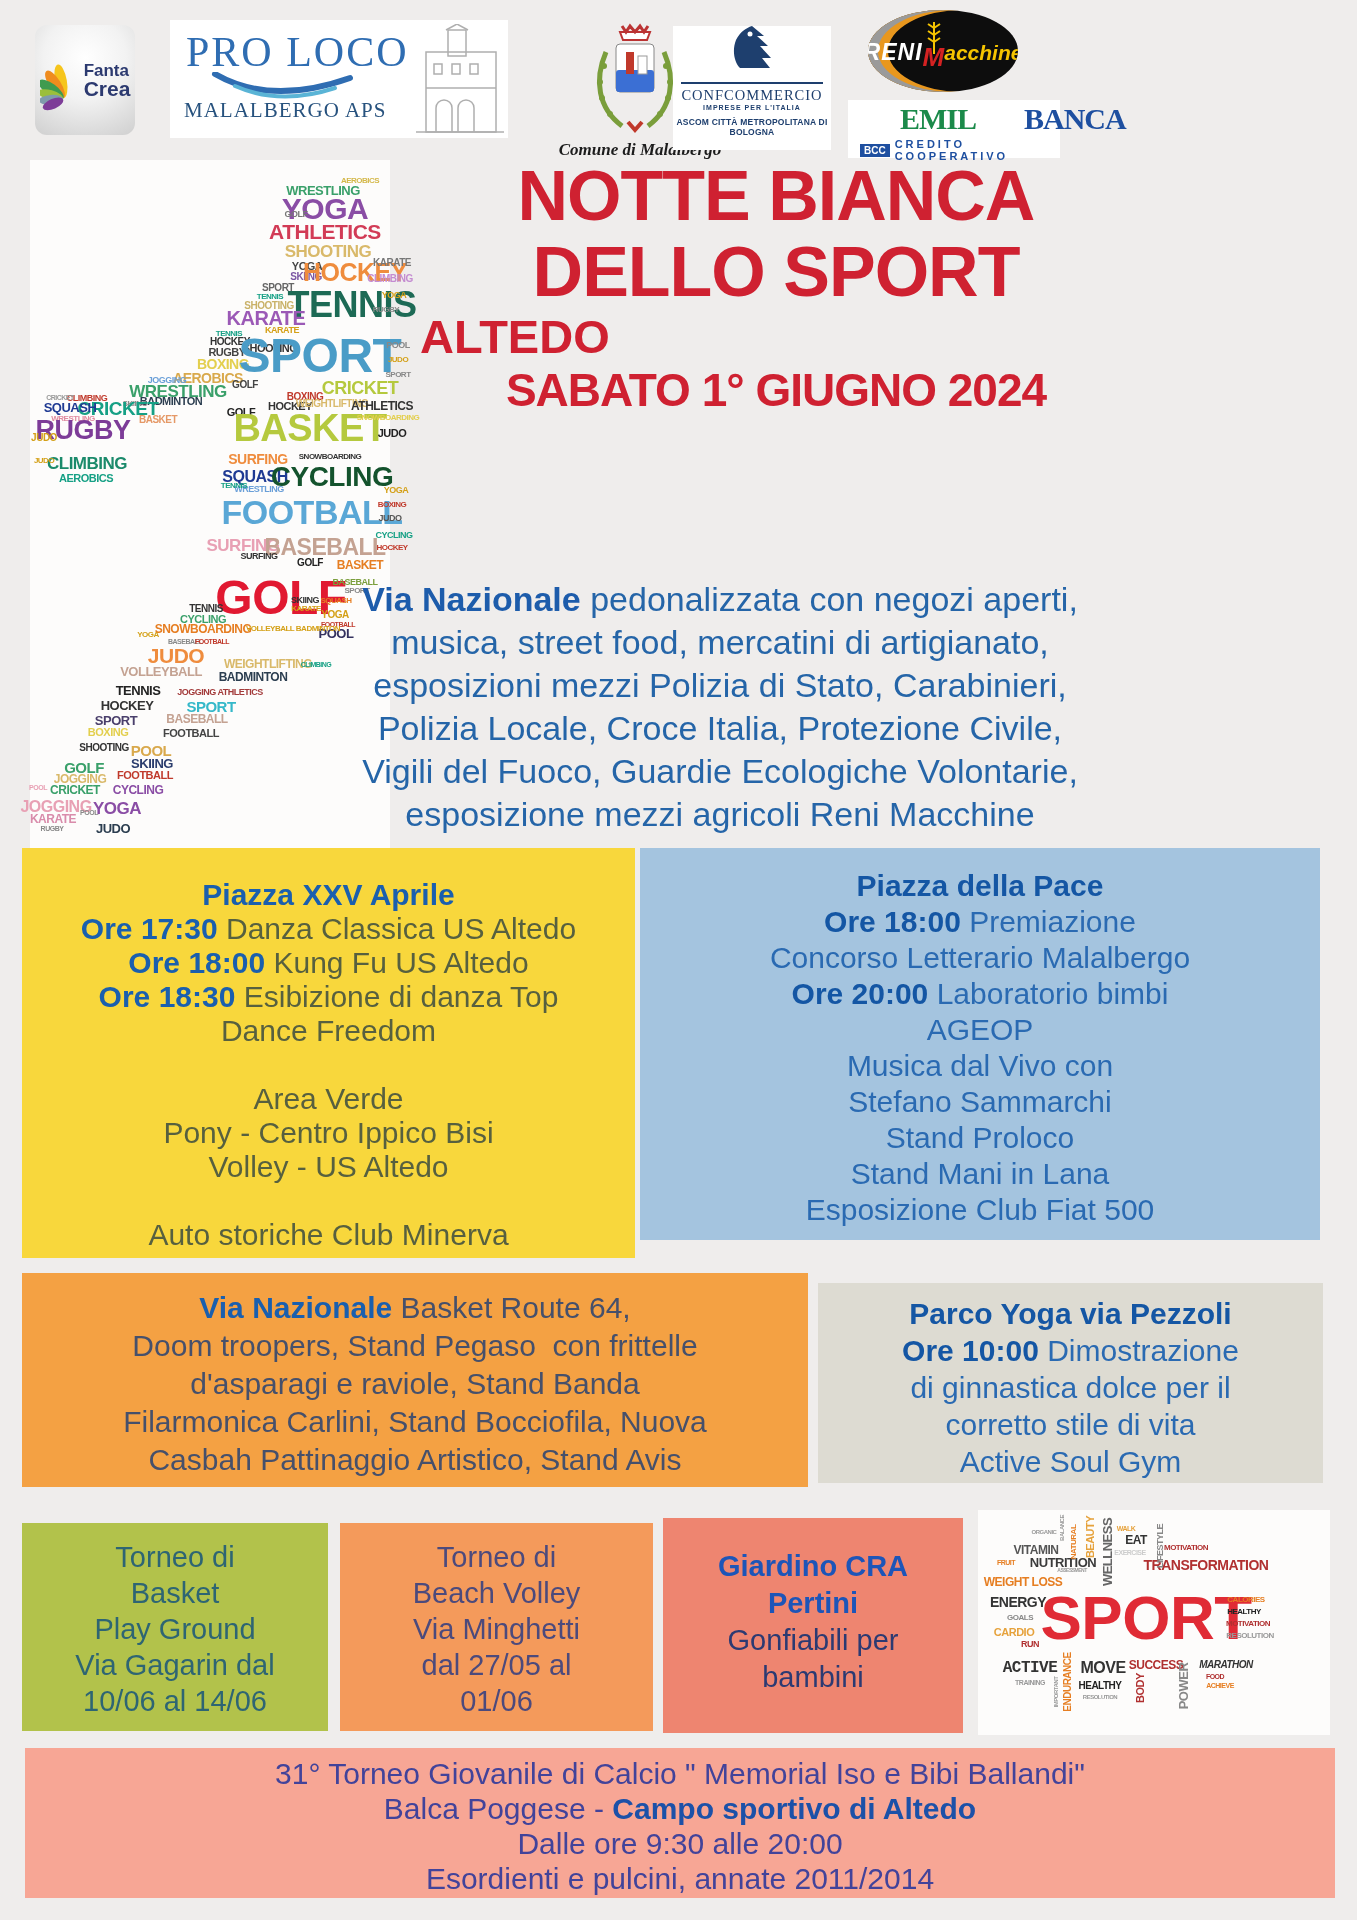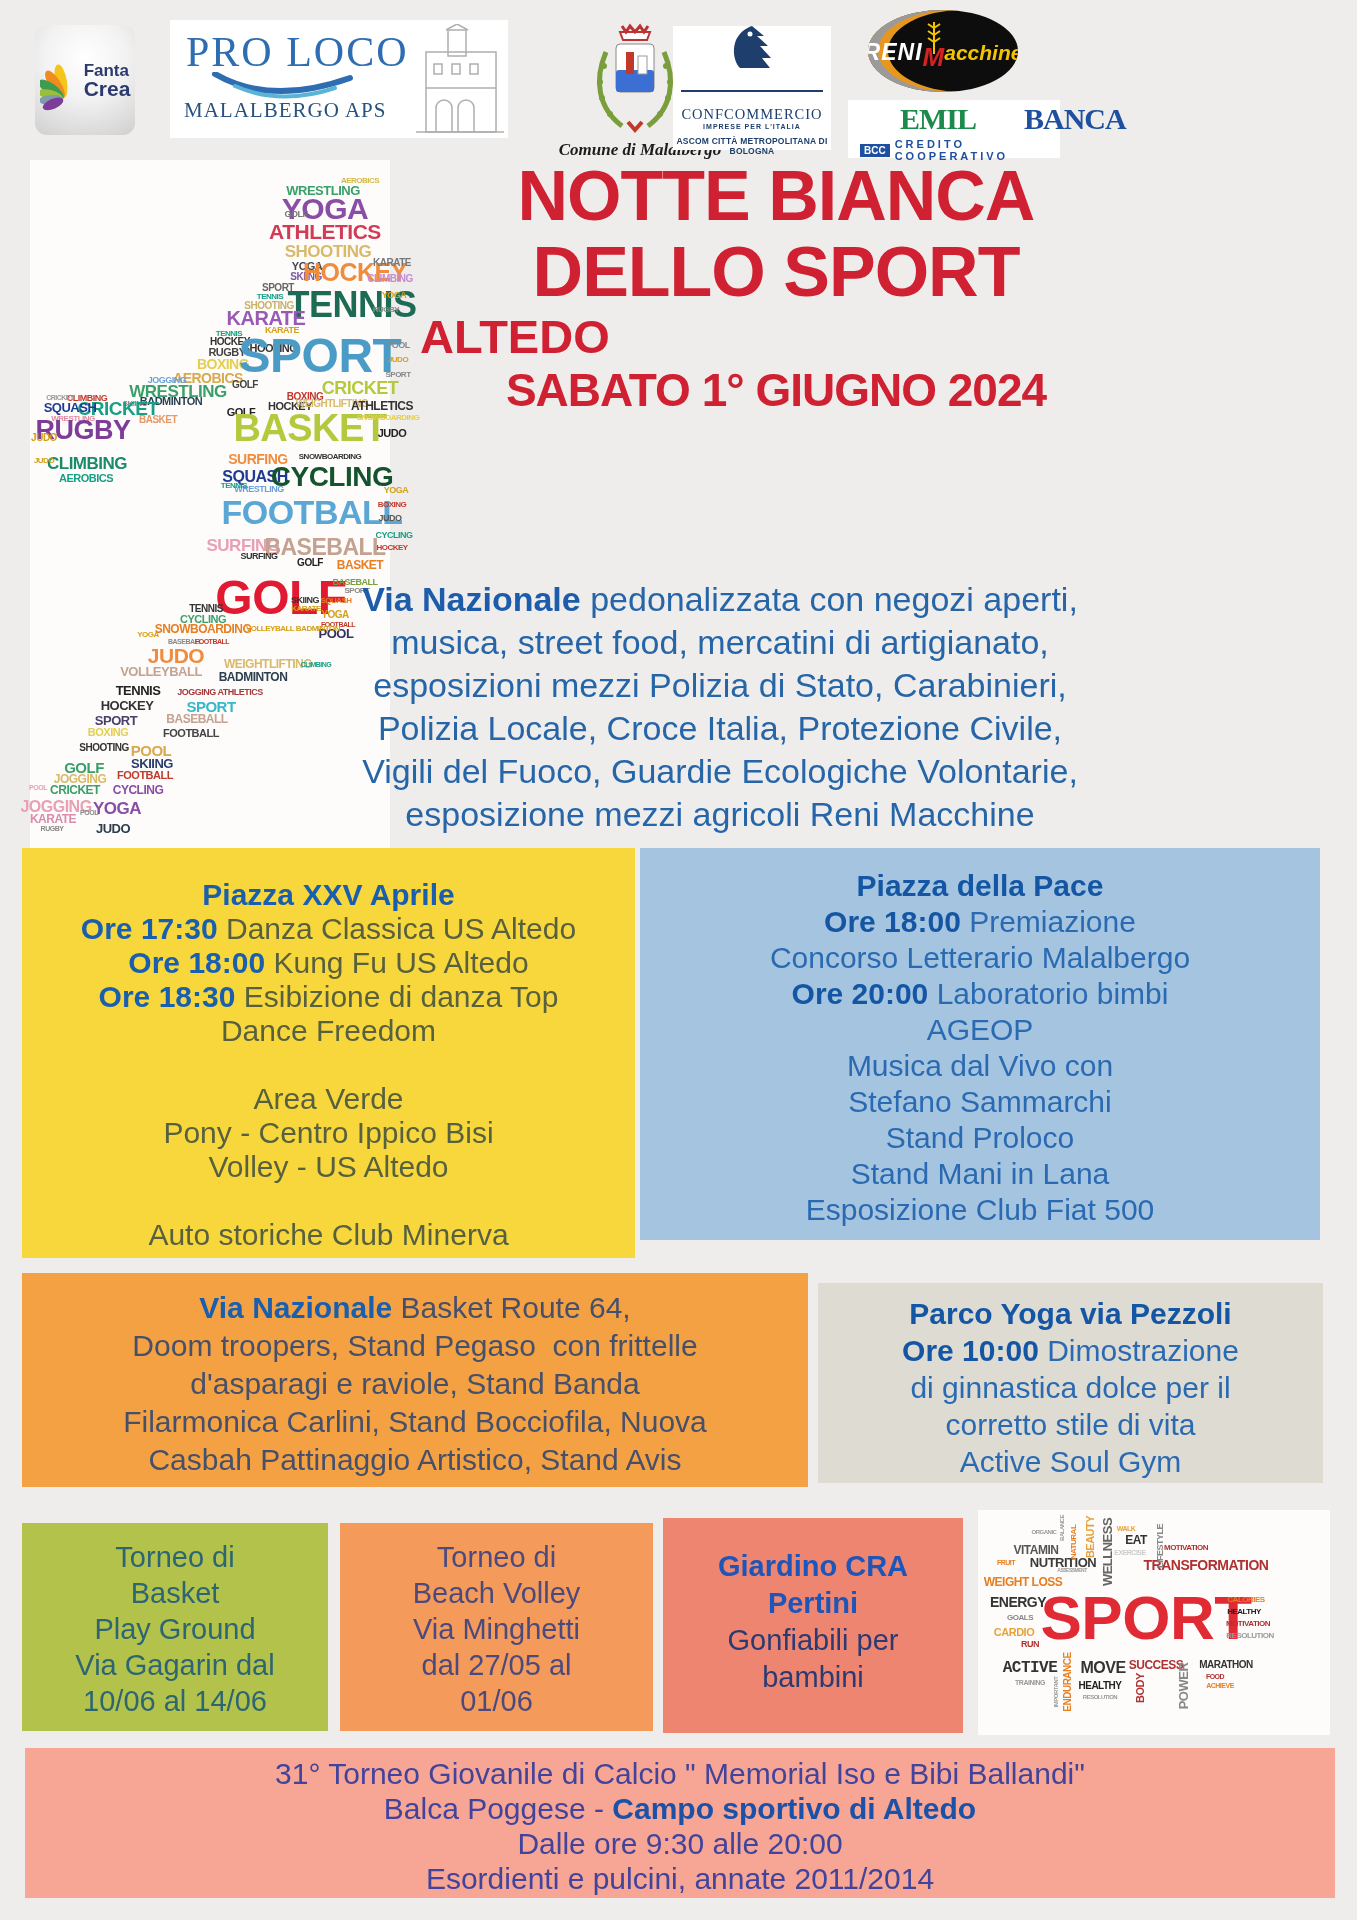--- a/index.html
+++ b/index.html
@@ -27,21 +27,21 @@
   .pl-sub { position:absolute; left:14px; top:78px; font-family:"Liberation Serif",serif;
     font-size:21px; color:#27527e; letter-spacing:1px; }
   .pl-swoosh { position:absolute; left:40px; top:52px; }
   .pl-building { position:absolute; right:2px; top:4px; opacity:.8; }
   .logo-comune { left:575px; top:22px; width:120px; height:140px; text-align:center; }
   .comune-caption { position:absolute; left:-50px; right:-60px; top:118px;
     font-family:"Liberation Serif",serif; font-style:italic; font-weight:bold;
     font-size:17px; color:#1c1c1c; }
   .logo-conf { left:673px; top:26px; width:158px; height:124px; background:#fff; text-align:center; }
   .conf-name { font-family:"Liberation Serif",serif; font-size:14.5px; color:#1e3f6e;
-    letter-spacing:1px; margin-top:14px; border-top:2px solid #1e3f6e; padding-top:14px;
+    letter-spacing:1px; margin-top:6px; border-top:2px solid #1e3f6e; padding-top:3px;
     display:inline-block; }
   .conf-sub { font-size:7px; font-weight:bold; color:#1e3f6e; letter-spacing:1px; }
   .conf-caption { font-size:8.5px; font-weight:bold; color:#1e3f6e; margin-top:6px; letter-spacing:.2px; }
   .logo-reni {
     left:868px; top:10px; width:150px; height:82px; border-radius:50%;
     background:#0d0d0d; overflow:hidden;
     box-shadow:inset 10px 0 0 #9a9a9a, inset 20px 0 0 #e8971e;
     display:flex; align-items:center; justify-content:center;
   }
   .reni-text { position:relative; font-style:italic; font-weight:bold; white-space:nowrap; }
@@ -439,21 +439,21 @@
       <span class="cw" style="left: 272px; top: 126px; font-size: 8px; color: rgb(153, 153, 153);">RESOLUTION</span>
       <span class="cw" style="left: 52px; top: 158px; font-size: 16px; color: rgb(51, 51, 51); font-family: Liberation Mono, monospace;">ACTIVE</span>
       <span class="cw" style="left: 52px; top: 172px; font-size: 7px; color: rgb(153, 153, 153);">TRAINING</span>
       <span class="cw rot" style="left: 90px; top: 172px; font-size: 10px; color: rgb(230, 126, 34);">ENDURANCE</span>
       <span class="cw" style="left: 125px; top: 158px; font-size: 16px; color: rgb(51, 51, 51);">MOVE</span>
       <span class="cw" style="left: 122px; top: 176px; font-size: 10px; color: rgb(34, 34, 34);">HEALTHY</span>
       <span class="cw" style="left: 122px; top: 187px; font-size: 6px; color: rgb(153, 153, 153);">RESOLUTION</span>
       <span class="cw" style="left: 178px; top: 155px; font-size: 12px; color: rgb(176, 48, 48);">SUCCESS</span>
       <span class="cw rot" style="left: 162px; top: 178px; font-size: 11px; color: rgb(176, 48, 48);">BODY</span>
       <span class="cw rot" style="left: 205px; top: 176px; font-size: 13px; color: rgb(136, 136, 136);">POWER</span>
-      <span class="cw" style="left: 248px; top: 155px; font-size: 10px; color: rgb(51, 51, 51);">MARATHON</span>
+      <span class="cw" style="left: 248px; top: 155px; font-size: 10px; color: rgb(51, 51, 51); font-style: italic;">MARATHON</span>
       <span class="cw" style="left: 237px; top: 166px; font-size: 7px; color: rgb(176, 48, 48);">FOOD</span>
       <span class="cw" style="left: 242px; top: 175px; font-size: 7px; color: rgb(230, 126, 34);">ACHIEVE</span>
       <span class="cw rot" style="left: 78px; top: 182px; font-size: 6px; color: rgb(153, 153, 153);">IMPORTANT</span>
     </div>
 
   <div class="box" id="footer-strip">
       <div class="tl">31° Torneo Giovanile di Calcio " Memorial Iso e Bibi Ballandi"</div>
       <div class="tl"><span>Balca Poggese - </span><span class="b">Campo sportivo di Altedo</span></div>
       <div class="tl">Dalle ore 9:30 alle 20:00</div>
       <div class="tl">Esordienti e pulcini, annate 2011/2014</div>

